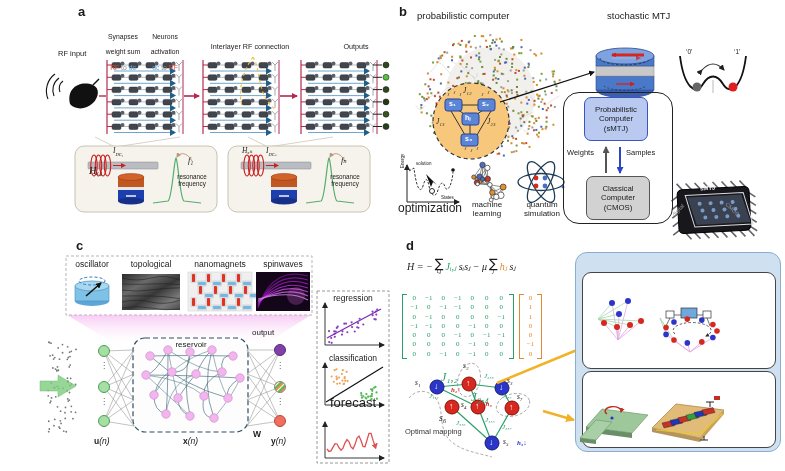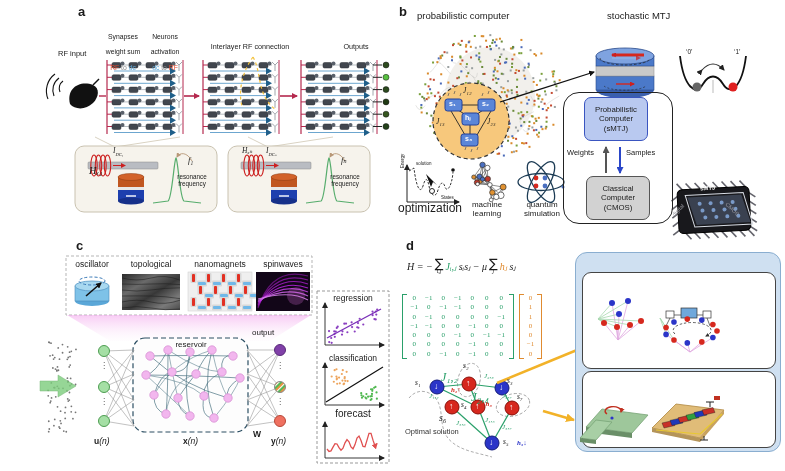--- a/index.html
+++ b/index.html
@@ -1384,21 +1384,21 @@
     <span class="txt" style="left:94px;top:437px;font-size:8.5px"><b>u</b><i>(n)</i></span>
     <span class="txt" style="left:183px;top:437px;font-size:8.5px"><b>x</b><i>(n)</i></span>
     <span class="txt b" style="left:253px;top:430px;font-size:8.5px">W</span>
     <span class="txt" style="left:271px;top:437px;font-size:8.5px"><b>y</b><i>(n)</i></span>
     <span class="txt" style="left:100px;top:361px;font-size:8px;color:#555">⋮</span>
     <span class="txt" style="left:100px;top:397px;font-size:8px;color:#555">⋮</span>
     <span class="txt" style="left:276px;top:361px;font-size:8px;color:#555">⋮</span>
     <span class="txt" style="left:276px;top:397px;font-size:8px;color:#555">⋮</span>
     <span class="txt c" style="left:324px;top:294px;width:58px;font-size:8.5px">regression</span>
     <span class="txt c" style="left:320px;top:354px;width:66px;font-size:8.5px">classification</span>
-    <span class="txt c" style="left:328px;top:408px;width:50px;font-size:10px">forecast</span>
+    <span class="txt c" style="left:328px;top:396px;width:50px;font-size:13px">forecast</span>
 
     <span class="txt b" style="left:406px;top:239px;font-size:13px">d</span>
     <div class="eq math" style="left:407px;top:258px">
       <span>H = −</span>
       <span class="sum">
           <span class="sig">∑</span>
           <span class="lim math">i,j</span>
         </span>
       <span class="green">Jᵢ,ⱼ</span>
       <span>sᵢsⱼ</span>
@@ -1543,21 +1543,21 @@
       <span class="txt math" style="left: 484px; top: 372px; font-size: 7px; color: rgb(42, 160, 106);">J₂,₃</span>
       <span class="txt math" style="left: 429px; top: 392px; font-size: 7px; color: rgb(42, 160, 106);">J₁,₄</span>
       <span class="txt math" style="left: 471px; top: 390px; font-size: 13px; color: rgb(42, 160, 106);">J₂,₄</span>
       <span class="txt math" style="left: 502px; top: 392px; font-size: 7px; color: rgb(42, 160, 106);">J₃,₇</span>
       <span class="txt math" style="left: 485px; top: 416px; font-size: 7px; color: rgb(42, 160, 106);">J₄,₅</span>
       <span class="txt math" style="left: 456px; top: 419px; font-size: 7px; color: rgb(42, 160, 106);">J₅,₆</span>
       <span class="txt math" style="left: 502px; top: 423px; font-size: 7px; color: rgb(42, 160, 106);">J₅,₇</span>
       <span class="txt math b" style="left: 451px; top: 386px; font-size: 7px; color: rgb(214, 40, 30);">h₂↑</span>
       <span class="txt math b" style="left: 482px; top: 400px; font-size: 7px; color: rgb(214, 40, 30);">↑h₃</span>
       <span class="txt math b" style="left: 469px; top: 439px; font-size: 7px; color: rgb(43, 53, 200); margin-left: 48px;">h₅↓</span>
-      <span class="txt " style="left: 405px; top: 428px; font-size: 7.5px; color: rgb(51, 51, 51);">Optimal solution</span>
+      <span class="txt " style="left: 405px; top: 428px; font-size: 7.5px; color: rgb(51, 51, 51);">Optimal mapping</span>
     </div>
 
   <div class="bbox" style="left:563px;top:92px;width:108px;height:130px;border:1.3px solid #222;border-radius:16px;z-index:2"></div>
   <div class="bbox" style="left:584px;top:97px;width:62px;height:42px;background:#b9c9f0;border:1.2px solid #3a55c0;font-size:7.8px;z-index:2">Probabilistic
 Computer
 (sMTJ)</div>
   <div class="bbox" style="left:586px;top:176px;width:62px;height:42px;background:#d2d2d2;border:1.2px solid #555;font-size:7.8px;z-index:2">Classical
 Computer
 (CMOS)</div>
 

